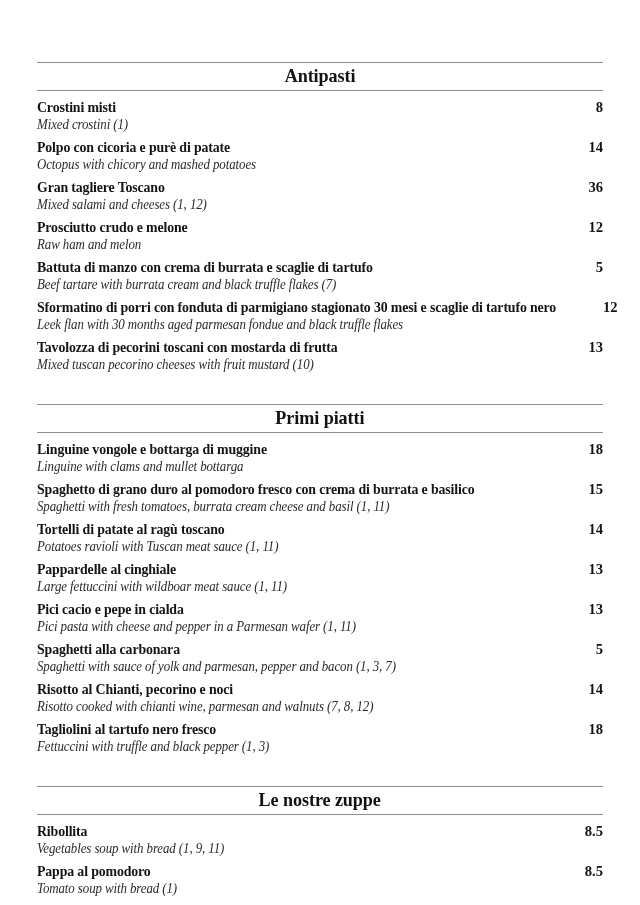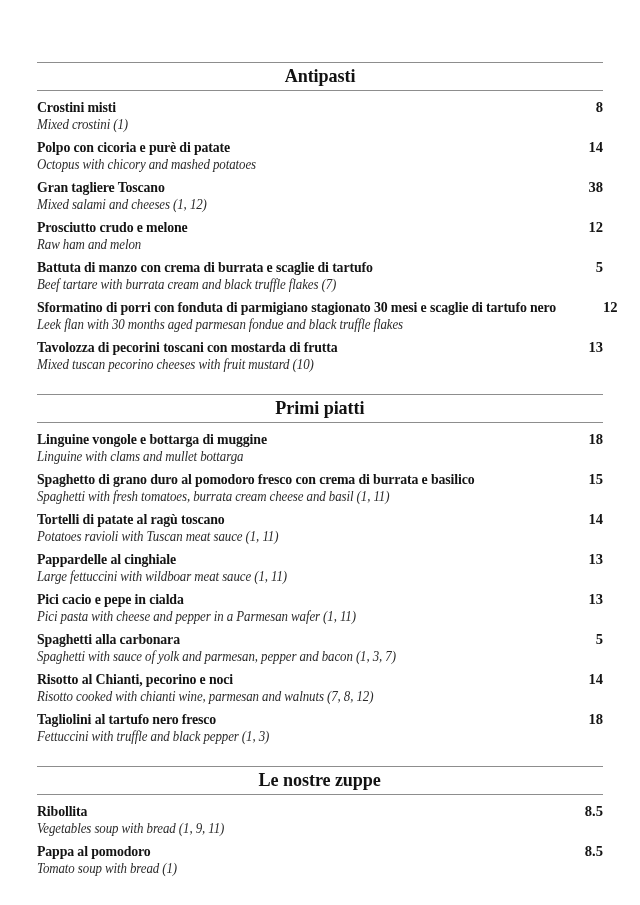--- a/index.html
+++ b/index.html
@@ -20,21 +20,21 @@
     width: 640px;
     height: 705px;
     padding: 62px 37px 0 37px;
     background: #ffffff;
   }
 
   .menu-section {
     margin: 0;
   }
   .menu-section + .menu-section {
-    margin-top: 18px;
+    margin-top: 28px;
   }
 
   
   .section-header {
     border-top: 1.1px solid #8d8d8d;
     border-bottom: 1.1px solid #8d8d8d;
     text-align: center;
     padding: 2px 0 3px 0;
   }
   .section-title {
@@ -112,21 +112,21 @@
           <div class="menu-item">
             <div class="item-line">
               <span class="item-name">Polpo con cicoria e purè di patate</span>
               <span class="item-price">14</span>
             </div>
             <div class="item-desc">Octopus with chicory and mashed potatoes</div>
           </div>
           <div class="menu-item">
             <div class="item-line">
               <span class="item-name">Gran tagliere Toscano</span>
-              <span class="item-price">38</span>
+              <span class="item-price">36</span>
             </div>
             <div class="item-desc">Mixed salami and cheeses (1, 12)</div>
           </div>
           <div class="menu-item">
             <div class="item-line">
               <span class="item-name">Prosciutto crudo e melone</span>
               <span class="item-price">12</span>
             </div>
             <div class="item-desc">Raw ham and melon</div>
           </div>

